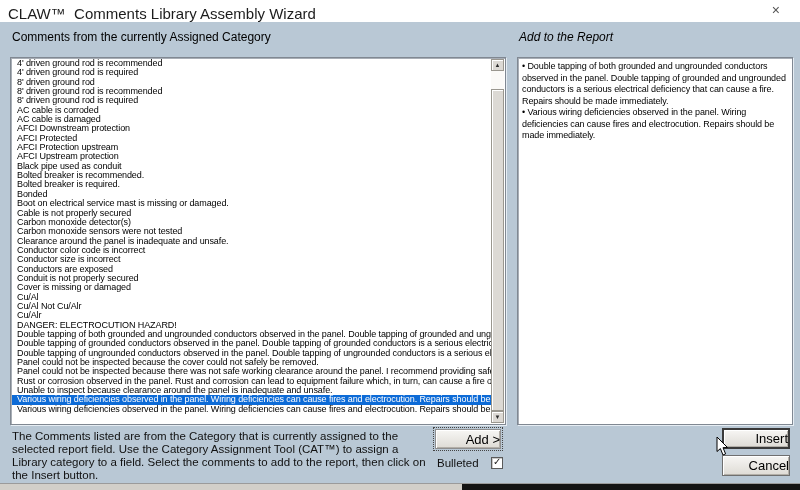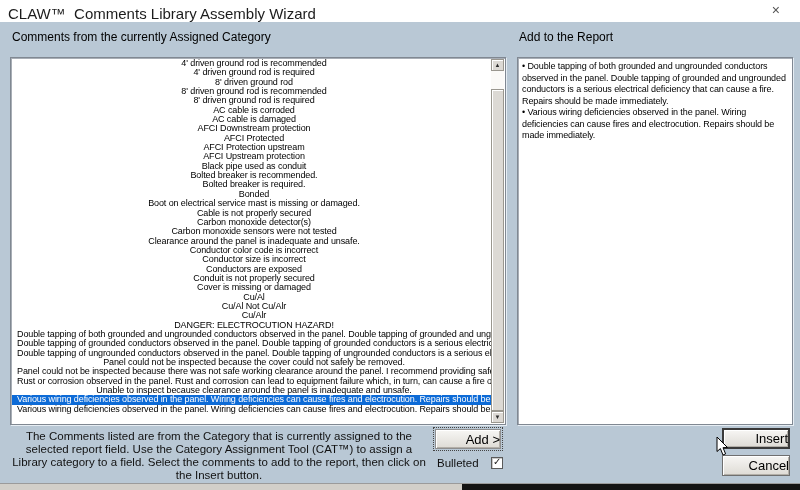--- a/index.html
+++ b/index.html
@@ -9,29 +9,29 @@
 
   
   .titlebar { position:absolute; left:0; top:0; width:800px; height:22px;
     background:var(--titlebar-bg,#fff); }
   .titlebar .title { position:absolute; left:8px; top:5px; font-size:15px; color:#1c1c1c; white-space:pre; }
   .titlebar .close { position:absolute; right:20px; top:2px; font-size:14px; color:#555; cursor:default; }
 
   
   .label { position:absolute; top:30px; font-size:12px; color:#000; }
   .label-left { left:12px; }
-  .label-right { left:519px; }
+  .label-right { left:519px;font-style:italic; }
 
   
   .sunken { background:var(--panel-bg,#fff);
     border:1px solid #808892;
     box-shadow: inset 1px 1px 0 #a8aeb6, 1px 1px 0 #e6edf3; }
 
   .listbox { position:absolute; left:10px; top:57px; width:496px; height:368px; overflow:hidden; }
-  .rows { position:absolute; left:1px; top:1px; right:14px; bottom:1px; overflow:hidden;text-align:center; }
+  .rows { position:absolute; left:1px; top:1px; right:14px; bottom:1px; overflow:hidden; }
   .list-row { height:9.35px; line-height:9.35px; font-size:9px; letter-spacing:-0.1px;
     white-space:nowrap; overflow:hidden; padding-left:5px; color:#000; }
   .list-row.selected { background:var(--selection-bg,#0d6bd7); color:var(--selection-fg,#fff); }
 
   
   .scrollbar { position:absolute; top:1px; right:1px; width:13px; bottom:1px; background:#f3f2f0; }
   .sb-btn { position:absolute; left:0; width:13px; height:12px; background:#dcd9d4;
     border:1px solid #9a978f; box-shadow:inset 1px 1px 0 #fff;
     font-size:6px; color:#2a2a2a; text-align:center; line-height:11px; }
   .sb-up { top:0; }
@@ -40,21 +40,21 @@
   .sb-thumb { position:absolute; left:0; top:30px; width:13px; bottom:12px; background:#dcd9d4;
     border:1px solid #9a978f; box-shadow:inset 1px 1px 0 #fff; }
 
   
   .reportbox { position:absolute; left:517px; top:57px; width:276px; height:368px;
     padding:3px 4px; overflow:hidden; }
   .bullet-par { font-size:9px; line-height:11.5px; letter-spacing:-0.1px; color:#000; }
 
   
   .instructions { position:absolute; left:12px; top:430px; width:414px;
-    font-size:11.5px; line-height:13px; color:#111;text-align:center; }
+    font-size:11.5px; line-height:13px; color:#111; }
 
   .btn { position:absolute; font-size:13px; color:#000; text-align:right;
     background:linear-gradient(#f7f6f4,#dedbd5);
     border:1px solid #8e8e8e; box-shadow:inset 1px 1px 0 #fff, inset -1px -1px 0 #b3afa8; }
   .add-btn { left:435px; top:429px; width:66px; height:20px;
     outline:1px dotted #444; outline-offset:1px; }
   .insert-btn { left:722px; top:428px; width:68px; height:21px; border:2px solid #3a3a3a; }
   .cancel-btn { left:722px; top:455px; width:68px; height:21px; border:1px solid #6f6f6f; }
 
   .bulleted-label { position:absolute; left:437px; top:457px; font-size:11.5px; color:#111; }

